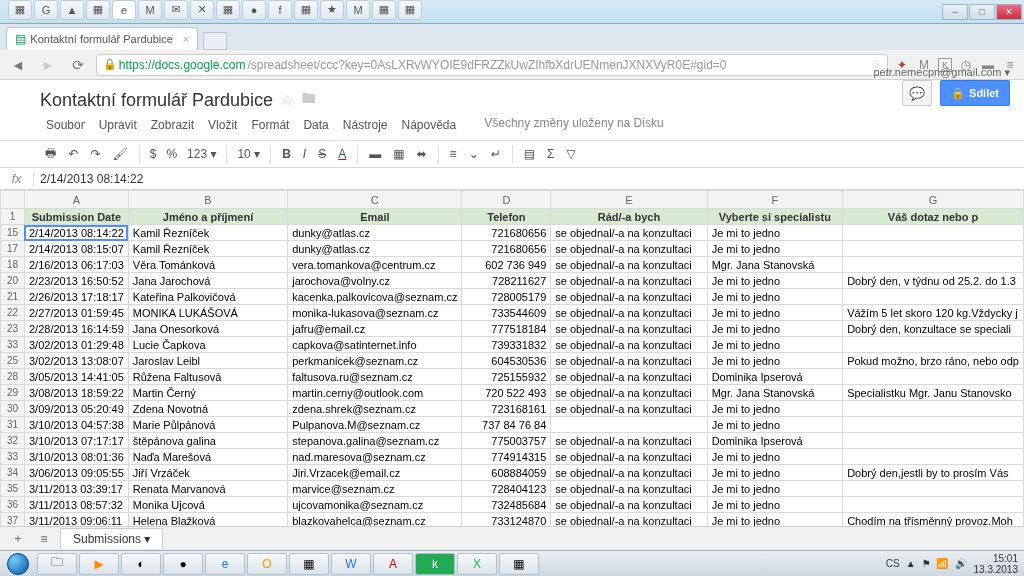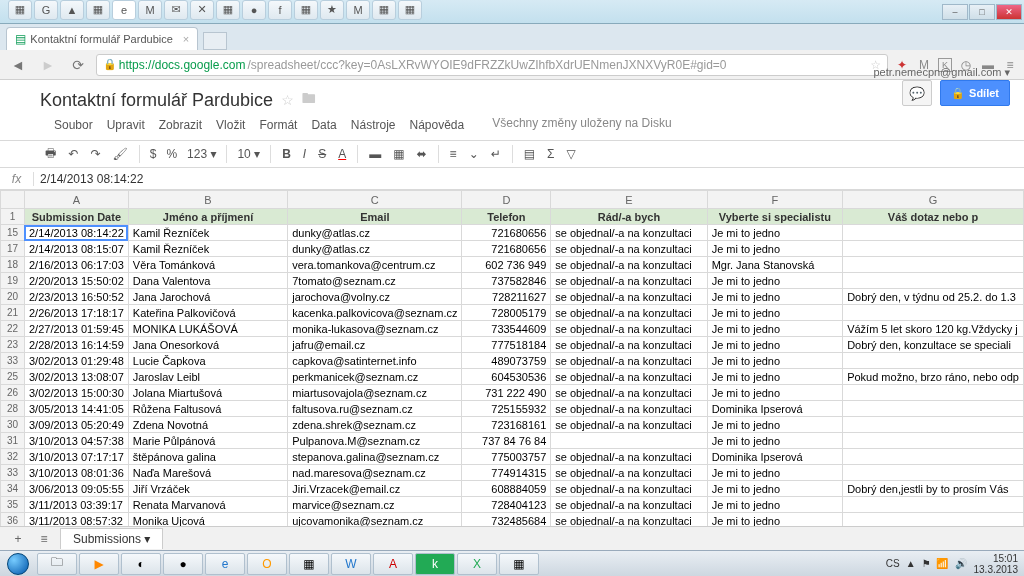--- a/index.html
+++ b/index.html
@@ -31,21 +31,21 @@
 .doc-header { padding:8px 40px 0; }
 .doc-titlerow { display:flex; align-items:center; }
 .doc-title { font-size:18px; color:#333; }
 .doc-star { color:#ccc; margin-left:8px; font-size:14px; }
 .doc-folder { color:#ccc; margin-left:8px; font-size:14px; }
 .doc-right { position:absolute; right:14px; top:66px; display:flex; align-items:center; gap:10px;padding-left:16px; }
 .user-email { font-size:11px; color:#666; }
 .comments-btn { width:30px; height:26px; border:1px solid #ccc; border-radius:2px; background:#f5f5f5; display:flex; align-items:center; justify-content:center; font-size:13px; color:#777; }
 .share-btn { height:26px; padding:0 10px; background:#4d90fe; color:#fff; border:1px solid #3079ed; border-radius:2px; display:flex; align-items:center; font-size:11px; font-weight:bold; gap:4px; }
 
-.menu-bar { display:flex; gap:2px; padding:4px 40px 2px; font-size:12px; color:#555;margin-left:8px; }
+.menu-bar { display:flex; gap:2px; padding:4px 40px 2px; font-size:12px; color:#555; }
 .menu-item { padding:2px 6px; }
 .save-status { margin-left:20px; color:#888; font-size:12px; }
 
 .toolbar { height:28px; border-top:1px solid #d9d9d9; border-bottom:1px solid #d9d9d9; margin-top:4px; display:flex; align-items:center; padding:0 40px; gap:2px; font-size:12px; color:#555; }
 .tb-btn { padding:3px 5px; display:flex; align-items:center; justify-content:center; }
 .tb-sep { width:1px; height:18px; background:#ddd; margin:0 4px; }
 .tb-text { padding:0 4px; }
 
 .formula-bar { height:22px; border-bottom:1px solid #d9d9d9; display:flex; align-items:center; font-size:12px; }
 .fx { width:34px; text-align:center; color:#888; font-style:italic; border-right:1px solid #ddd; }
@@ -251,30 +251,20 @@
           <th class="rowhead">18</th>
           <td class="" style="">2/16/2013 06:17:03</td>
           <td class="" style="">Věra Tománková</td>
           <td class="" style="">vera.tomankova@centrum.cz</td>
           <td class="" style="text-align:right;">602 736 949</td>
           <td class="" style="">se objednal/-a na konzultaci</td>
           <td class="" style="">Mgr. Jana Stanovská</td>
           <td class="" style=""></td>
         </tr>
         <tr>
-          <th class="rowhead">19</th>
-          <td class="" style="">2/20/2013 15:50:02</td>
-          <td class="" style="">Dana Valentova</td>
-          <td class="" style="">7tomato@seznam.cz</td>
-          <td class="" style="text-align:right;">737582846</td>
-          <td class="" style="">se objednal/-a na konzultaci</td>
-          <td class="" style="">Je mi to jedno</td>
-          <td class="" style=""></td>
-        </tr>
-        <tr>
           <th class="rowhead">20</th>
           <td class="" style="">2/23/2013 16:50:52</td>
           <td class="" style="">Jana Jarochová</td>
           <td class="" style="">jarochova@volny.cz</td>
           <td class="" style="text-align:right;">728211627</td>
           <td class="" style="">se objednal/-a na konzultaci</td>
           <td class="" style="">Je mi to jedno</td>
           <td class="" style="">Dobrý den, v týdnu od 25.2. do 1.3</td>
         </tr>
         <tr>
@@ -305,54 +295,54 @@
           <td class="" style="text-align:right;">777518184</td>
           <td class="" style="">se objednal/-a na konzultaci</td>
           <td class="" style="">Je mi to jedno</td>
           <td class="" style="">Dobrý den, konzultace se speciali</td>
         </tr>
         <tr>
           <th class="rowhead">33</th>
           <td class="" style="">3/02/2013 01:29:48</td>
           <td class="" style="">Lucie Čapkova</td>
           <td class="" style="">capkova@satinternet.info</td>
-          <td class="" style="text-align:right;">489073759</td>
+          <td class="" style="text-align:right;">739331832</td>
           <td class="" style="">se objednal/-a na konzultaci</td>
           <td class="" style="">Je mi to jedno</td>
           <td class="" style=""></td>
         </tr>
         <tr>
           <th class="rowhead">25</th>
           <td class="" style="">3/02/2013 13:08:07</td>
           <td class="" style="">Jaroslav Leibl</td>
           <td class="" style="">perkmanicek@seznam.cz</td>
           <td class="" style="text-align:right;">604530536</td>
           <td class="" style="">se objednal/-a na konzultaci</td>
           <td class="" style="">Je mi to jedno</td>
           <td class="" style="">Pokud možno, brzo ráno, nebo odp</td>
         </tr>
         <tr>
-          <th class="rowhead">26</th>
-          <td class="" style="">3/02/2013 15:00:30</td>
-          <td class="" style="">Jolana Miartušová</td>
-          <td class="" style="">miartusovajola@seznam.cz</td>
-          <td class="" style="text-align:right;">731 222 490</td>
-          <td class="" style="">se objednal/-a na konzultaci</td>
-          <td class="" style="">Je mi to jedno</td>
-          <td class="" style=""></td>
-        </tr>
-        <tr>
           <th class="rowhead">28</th>
           <td class="" style="">3/05/2013 14:41:05</td>
           <td class="" style="">Růžena Faltusová</td>
           <td class="" style="">faltusova.ru@seznam.cz</td>
           <td class="" style="text-align:right;">725155932</td>
           <td class="" style="">se objednal/-a na konzultaci</td>
           <td class="" style="">Dominika Ipserová</td>
           <td class="" style=""></td>
+        </tr>
+        <tr>
+          <th class="rowhead">29</th>
+          <td class="" style="">3/08/2013 18:59:22</td>
+          <td class="" style="">Martin Černý</td>
+          <td class="" style="">martin.cerny@outlook.com</td>
+          <td class="" style="text-align:right;">720 522 493</td>
+          <td class="" style="">se objednal/-a na konzultaci</td>
+          <td class="" style="">Mgr. Jana Stanovská</td>
+          <td class="" style="">Specialistku Mgr. Janu Stanovsko</td>
         </tr>
         <tr>
           <th class="rowhead">30</th>
           <td class="" style="">3/09/2013 05:20:49</td>
           <td class="" style="">Zdena Novotná</td>
           <td class="" style="">zdena.shrek@seznam.cz</td>
           <td class="" style="text-align:right;">723168161</td>
           <td class="" style="">se objednal/-a na konzultaci</td>
           <td class="" style="">Je mi to jedno</td>
           <td class="" style=""></td>

